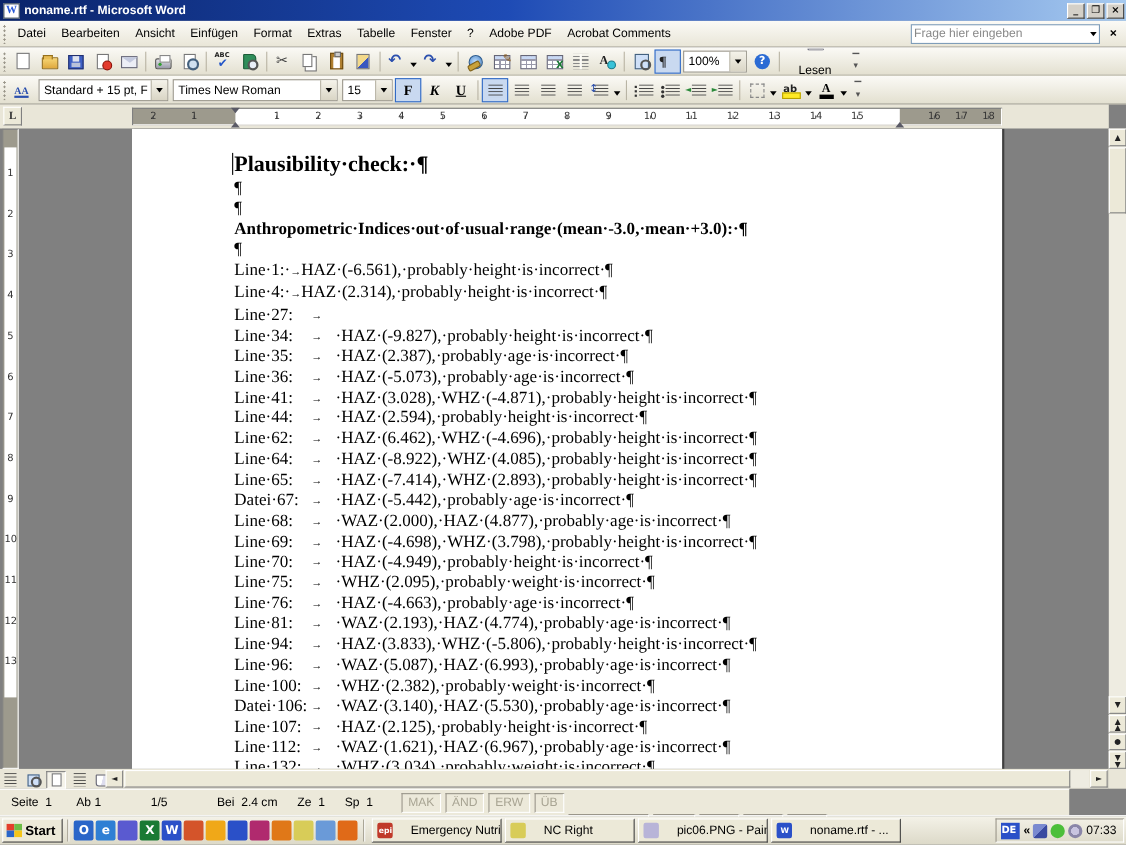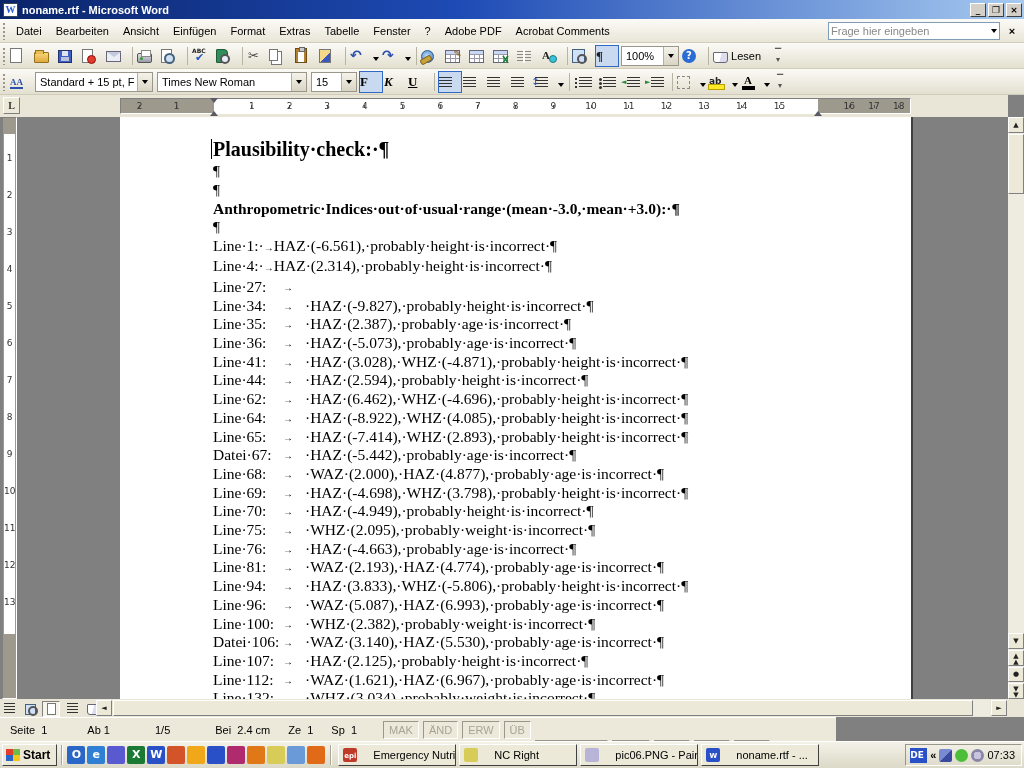--- a/index.html
+++ b/index.html
@@ -28,21 +28,21 @@
   #qbox .dd { margin-left:auto; }
   .ddarr { width:0; height:0; border:3px solid transparent; border-top:4px solid #000; margin-top:3px; }
   #menuclose { width:16px; text-align:center; font-weight:bold; margin:0 4px; color:#000; }
 
   
   .toolbar { position:absolute; left:0; width:1024px; height:26px;
     background:linear-gradient(#fbfaf6,#e3e0d0); border-bottom:1px solid #cfccbc;
     display:flex; align-items:center; }
   #tb-std { top:43px; } #tb-fmt { top:69px; }
   .tsep { width:1px; height:18px; background:#b8b4a4; margin:0 3px; }
-  .tbtn { width:24px; height:22px; display:flex; align-items:center; justify-content:flex-start; border:1px solid transparent; position:relative; }
+  .tbtn { width:24px; height:22px; display:flex; align-items:center; justify-content:center; border:1px solid transparent; position:relative;flex-direction:column; }
   .tbtn.active { border:1px solid #316ac5; background:#c9d9f0; }
   .tbtn .dd { position:absolute; right:-7px; top:8px; }
   .combo { height:20px; background:#fff; border:1px solid #9a968a; display:flex; align-items:center;
     padding-left:4px; margin:0 2px; color:#000; }
   .combo .dd { margin-left:auto; width:15px; height:18px; background:linear-gradient(#f5f3ea,#d9d5c5);
     border-left:1px solid #b5b1a1; display:flex; align-items:center; justify-content:center; }
   .chevron { margin-left:2px; width:12px; font-size:8px; color:#555; line-height:7px; text-align:center; }
 
   
   .ig { width:16px; height:16px; position:relative; display:inline-block; font-family:"DejaVu Sans",sans-serif; }
@@ -152,21 +152,21 @@
   #vscroll { position:absolute; left:1008px; top:117px; width:16px; height:582px; background:#eeece1; }
   #vthumb { position:absolute; left:0; top:17px; width:16px; height:60px; background:#ece9d8; border:1px solid; border-color:#fff #808080 #808080 #fff; }
   #hscroll { position:absolute; left:0; top:699px; width:1008px; height:18px; background:#e9e6d8; }
   #htrack { position:absolute; left:113px; top:1px; width:877px; height:16px; background:#eeece1; }
   #hthumb { position:absolute; left:0; top:0; width:860px; height:16px; background:#ece9d8; border:1px solid; border-color:#fff #808080 #808080 #fff; }
   #corner { position:absolute; left:1008px; top:699px; width:16px; height:18px; background:#e9e6d8; }
   .viewbtn { width:18px; height:16px; display:inline-flex; align-items:center; justify-content:center; border:1px solid transparent; }
   .viewbtn.active { border-color:#808080 #fff #fff #808080; background:#f5f3ea; }
 
   
-  #statusbar { position:absolute; left:0; top:717px; width:836px; height:24px; background:#ece9da;
+  #statusbar { position:absolute; left:0; top:717px; width:972px; height:24px; background:#ece9da;
     border-top:1px solid #fff; display:flex; align-items:center; color:#000; }
   #statusbar .st { white-space:pre; margin-left:10px; }
   .stbox { height:17px; border:1px solid; border-color:#9a968a #fff #fff #9a968a; padding:2px 5px; margin-left:4px; white-space:pre;margin-top:38px; }
   .stbox.dim { color:#a8a493; }
 
   
   #taskbar { position:absolute; left:0; top:741px; width:1024px; height:27px;
     background:linear-gradient(#f4f2e8,#dcd9c8); border-top:1px solid #fff; display:flex; align-items:center; }
   #startbtn { height:22px; margin-left:2px; padding:0 6px 0 3px; display:flex; align-items:center; gap:3px;
     background:#ece9d8; border:1px solid; border-color:#fff #404040 #404040 #fff; font-weight:bold; font-size:12px; }
@@ -504,21 +504,21 @@
   <span class="sbtn" style="left:96px;top:1px;width:16px;height:16px">◄</span>
   <div id="htrack">
       <span id="hthumb"></span>
     </div>
   <span class="sbtn" style="left:991px;top:1px;width:16px;height:16px">►</span>
 </div>
 <div id="corner"></div>
 
 <div id="statusbar">
   <span class="st">Seite  1</span>
-  <span class="st" style="margin-left:40px">Ab 1</span>
+  <span class="st" style="margin-left:22px">Ab 1</span>
   <span class="st" style="margin-left:45px">1/5</span>
   <span class="st" style="margin-left:45px">Bei  2.4 cm</span>
   <span class="st" style="margin-left:18px">Ze  1</span>
   <span class="st" style="margin-left:18px">Sp  1</span>
   <span style="width:22px"></span>
   <span><span class="stbox dim">MAK</span><span class="stbox dim">ÄND</span><span class="stbox dim">ERW</span><span class="stbox dim">ÜB</span></span>
   <span class="stbox">Deutsch (De</span>
   <span class="stbox" style="width:38px"><span class="ig ic-book" style="width:12px;height:9px;margin-top:0"></span></span>
   <span class="stbox" style="width:36px"> </span>
   <span class="stbox" style="width:36px"> </span>

